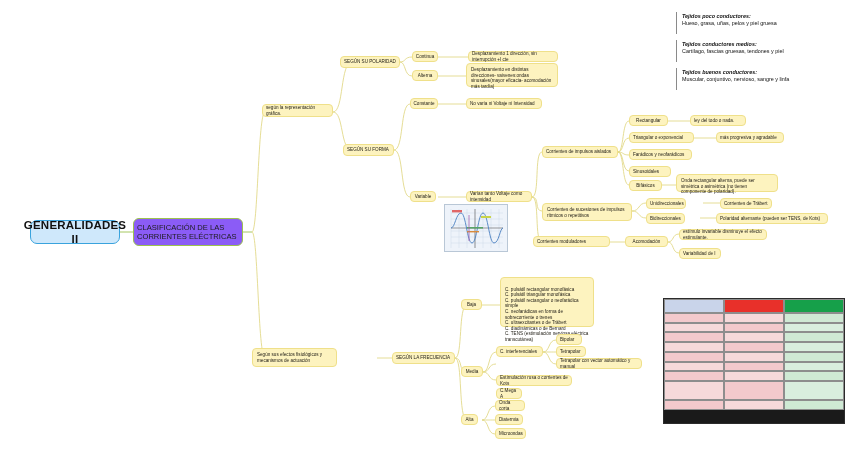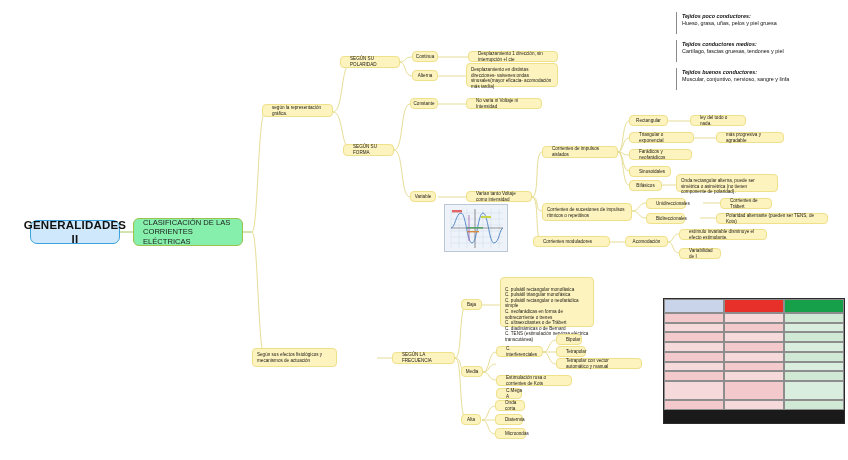--- a/index.html
+++ b/index.html
@@ -2,25 +2,25 @@
 <html><head>
 <meta charset="utf-8">
 <style>
   html,body{margin:0;padding:0;background:#ffffff;}
   body{width:848px;height:460px;position:relative;overflow:hidden;
        font-family:"Liberation Sans","DejaVu Sans",sans-serif;color:#1a1a1a;}
   #canvas{position:absolute;inset:0;width:848px;height:460px;}
   svg.links{position:absolute;left:0;top:0;width:848px;height:460px;pointer-events:none;}
 
   .node{position:absolute;box-sizing:border-box;border-radius:4px;
-        padding:2px 9px;line-height:1.22;}
+        padding:2px 3px;line-height:1.22;}
   .n-root{background:#cfe8fb;border:1.3px solid #3aa3dd;border-radius:7px;
           text-align:center;font-weight:bold;font-size:11.5px;letter-spacing:.2px;
           color:#111;display:flex;align-items:center;justify-content:center;}
-  .n-green{background:#86efac;border:1px solid #9cc24e;border-radius:6px;
+  .n-green{background:#8b5cf6;border:1px solid #9cc24e;border-radius:6px;
            font-size:7.6px;color:#1c1c1c;display:flex;align-items:center;}
   .n-y{background:#fdf3bf;border:1px solid #efe08a;border-radius:4px;
        font-size:4.6px;color:#25221a;display:flex;align-items:center;}
   .n-y.multi{display:block;padding:3px 4px;}
   .n-y.center{justify-content:center;text-align:center;}
   .n-plain{position:absolute;font-size:4.6px;color:#25221a;line-height:1.25;}
 
   .tejidos-title{position:absolute;font-weight:bold;font-size:14.5px;line-height:1.18;
                  text-align:right;color:#111;}
   .tejidos-rule{position:absolute;background:#8a8a8a;width:1px;}

